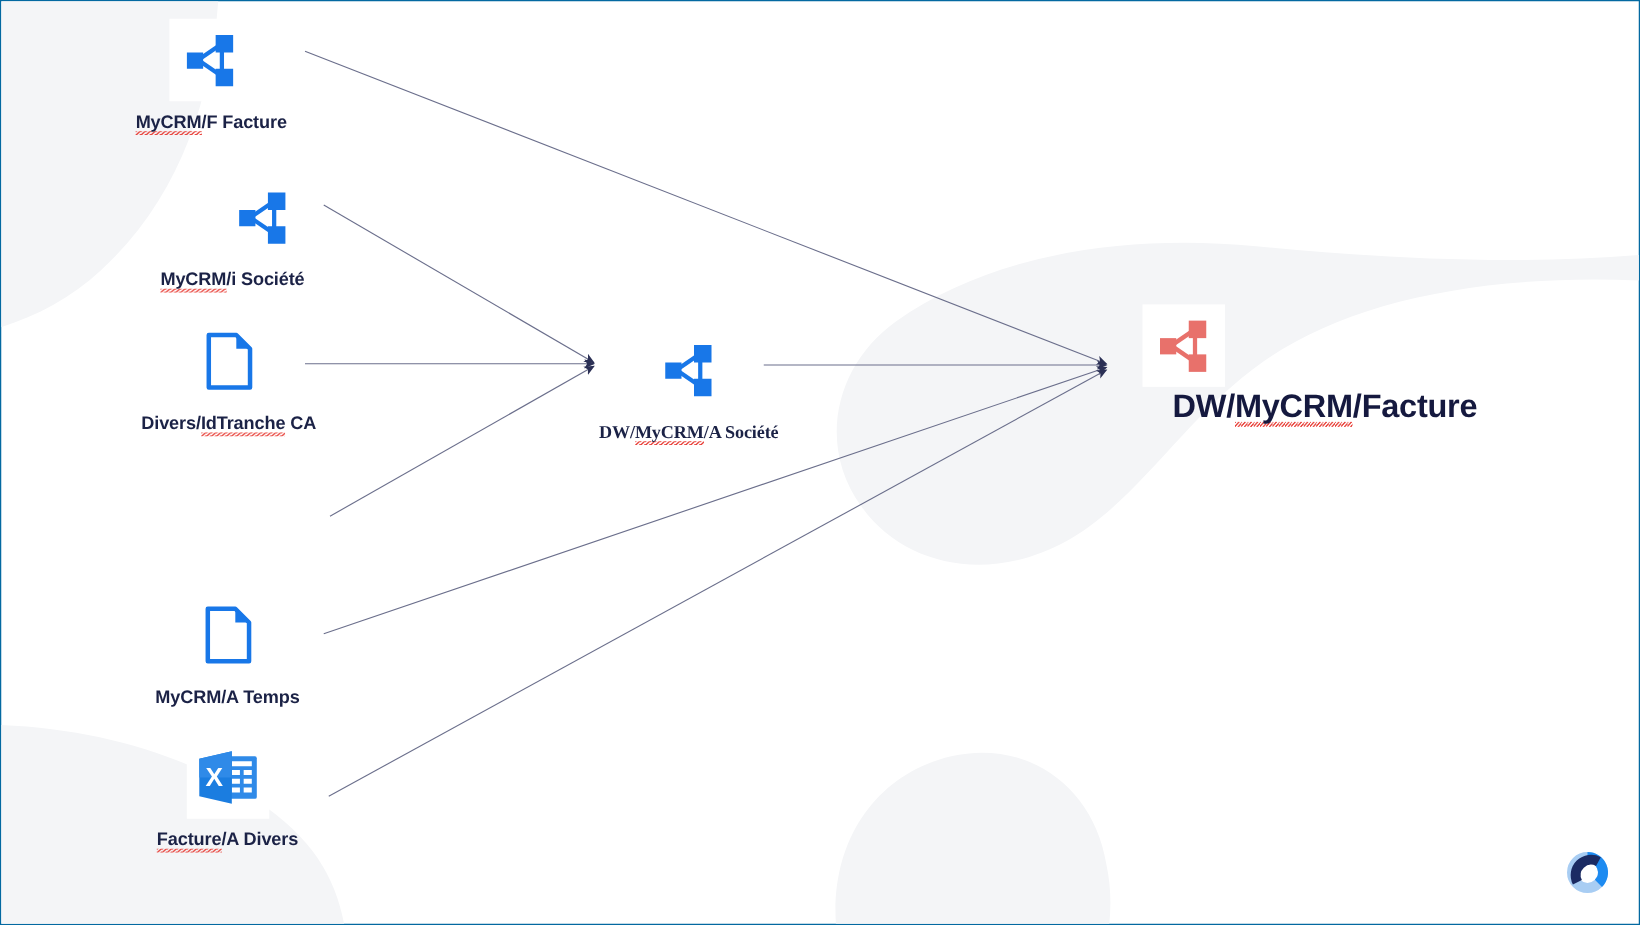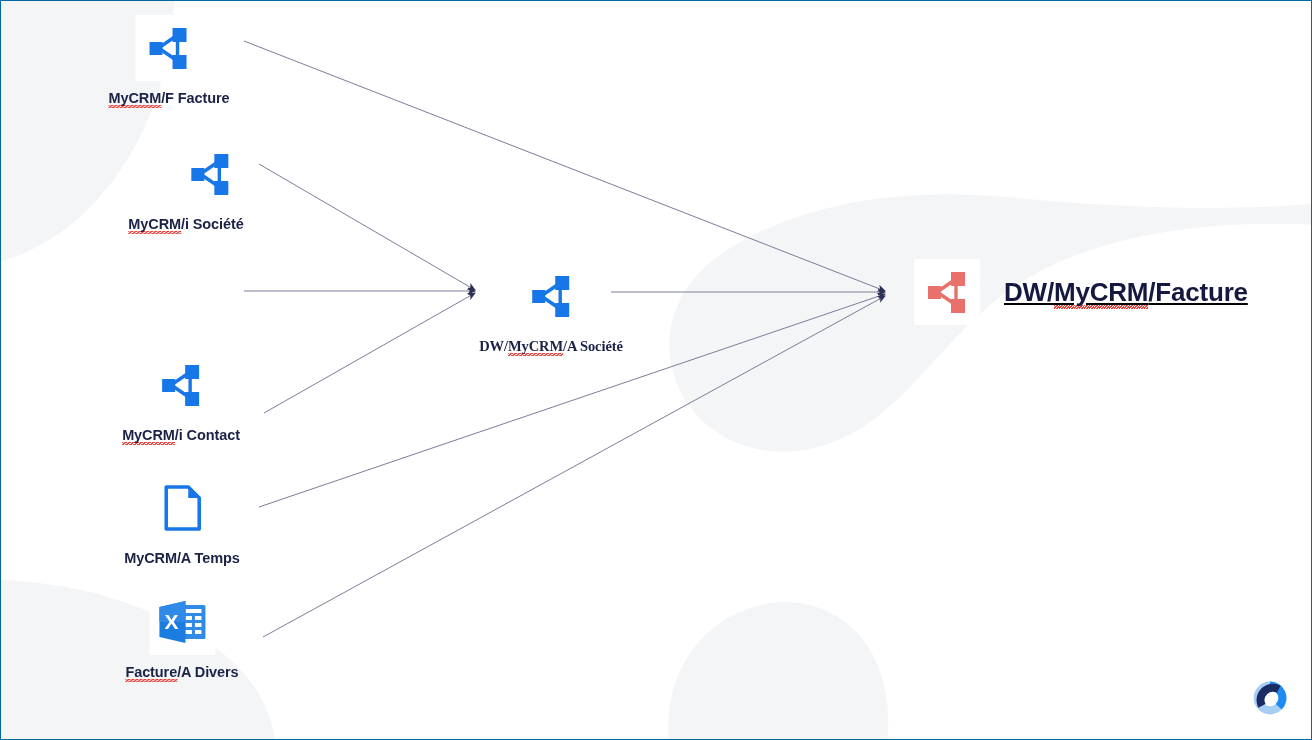--- a/index.html
+++ b/index.html
@@ -57,24 +57,22 @@
         135deg, #e8413a 0 1px, transparent 1px 2px);
     background-repeat: repeat-x;
     background-size: 4px 3px;
     background-position: 0 100%;
     padding-bottom: 2px;
   }
   
   .node-target {
     position: absolute;
     display: flex;
-    flex-direction: row;
-    align-items: center;
+    flex-direction: column;
     transform: translate(0, -50%);
-    text-decoration: underline;
   }
   .node-target .node-icon-box {
     width: 66px;
     height: 66px;
   }
   .target-label {
     margin-left: 24px;
     font-size: 26px;
     font-weight: bold;
     color: #15193f;
@@ -154,36 +152,30 @@
           <line x1="33" y1="11" x2="33" y2="37"></line>
         </g>
         <rect x="5" y="18" width="13" height="13" fill="#1877e8"></rect>
         <rect x="28" y="4" width="14" height="14" fill="#1877e8"></rect>
         <rect x="28" y="31" width="14" height="14" fill="#1877e8"></rect>
       </svg>
     </div>
     <div class="node-label"><span class="sp">MyCRM</span><span>/i Société</span></div>
   </div>
 
-
-  <div class="node" style="left:180px; top:351px;">
-    <div class="node-icon-box">
-      <svg width="48" height="48" viewBox="0 0 48 48">
-        <g stroke="#1877e8" stroke-width="3.4" fill="none">
-          <line x1="14" y1="24" x2="33" y2="11"></line>
-          <line x1="14" y1="24" x2="33" y2="37"></line>
-          <line x1="33" y1="11" x2="33" y2="37"></line>
-        </g>
-        <rect x="5" y="18" width="13" height="13" fill="#1877e8"></rect>
-        <rect x="28" y="4" width="14" height="14" fill="#1877e8"></rect>
-        <rect x="28" y="31" width="14" height="14" fill="#1877e8"></rect>
-      </svg>
-    </div>
-    <div class="node-label"><span class="sp">MyCRM</span><span>/i Contact</span></div>
-  </div>
+  <div class="node" style="left:182px; top:255px;">
+    <div class="node-icon-box">
+      <svg width="48" height="50" viewBox="0 0 48 50">
+        <path d="M8 4 H30 L41 15 V46 H8 Z" fill="none" stroke="#1877e8" stroke-width="3.6" stroke-linejoin="round"></path>
+        <path d="M30 4 L41 15 H30 Z" fill="#1877e8"></path>
+      </svg>
+    </div>
+    <div class="node-label"><span>Divers/</span><span class="sp">IdTranche</span><span> CA</span></div>
+  </div>
+
 
   <div class="node" style="left:181px; top:474px;">
     <div class="node-icon-box">
       <svg width="48" height="50" viewBox="0 0 48 50">
         <path d="M8 4 H30 L41 15 V46 H8 Z" fill="none" stroke="#1877e8" stroke-width="3.6" stroke-linejoin="round"></path>
         <path d="M30 4 L41 15 H30 Z" fill="#1877e8"></path>
       </svg>
     </div>
     <div class="node-label"><span>MyCRM/A Temps</span></div>
   </div>

